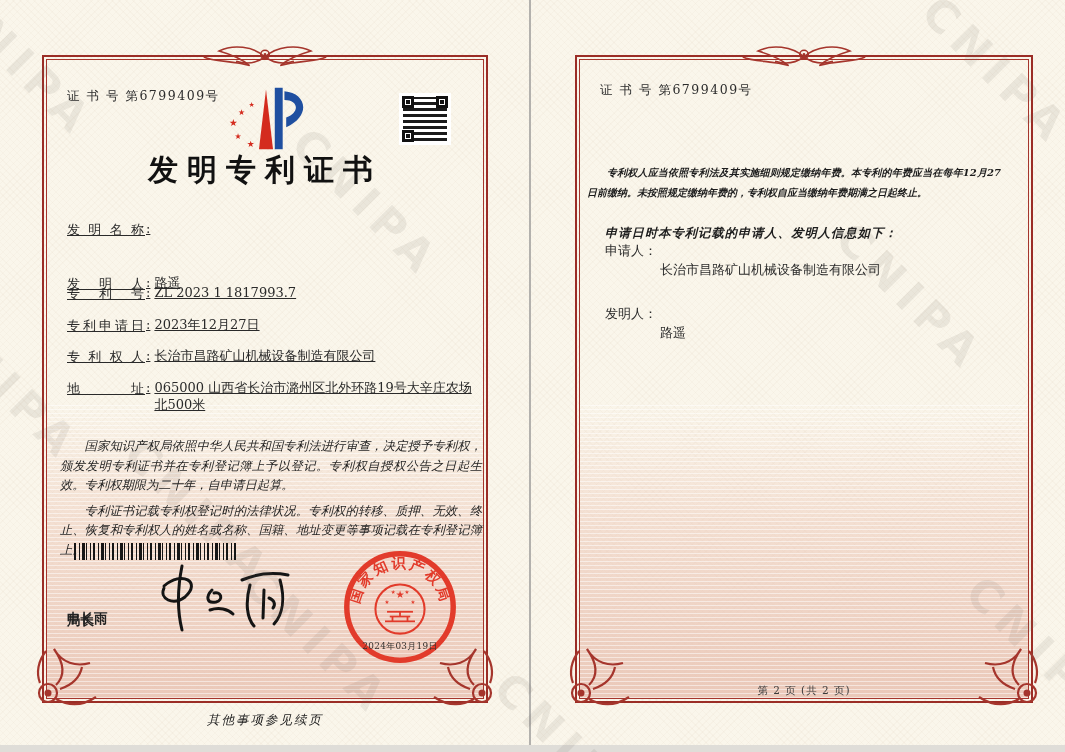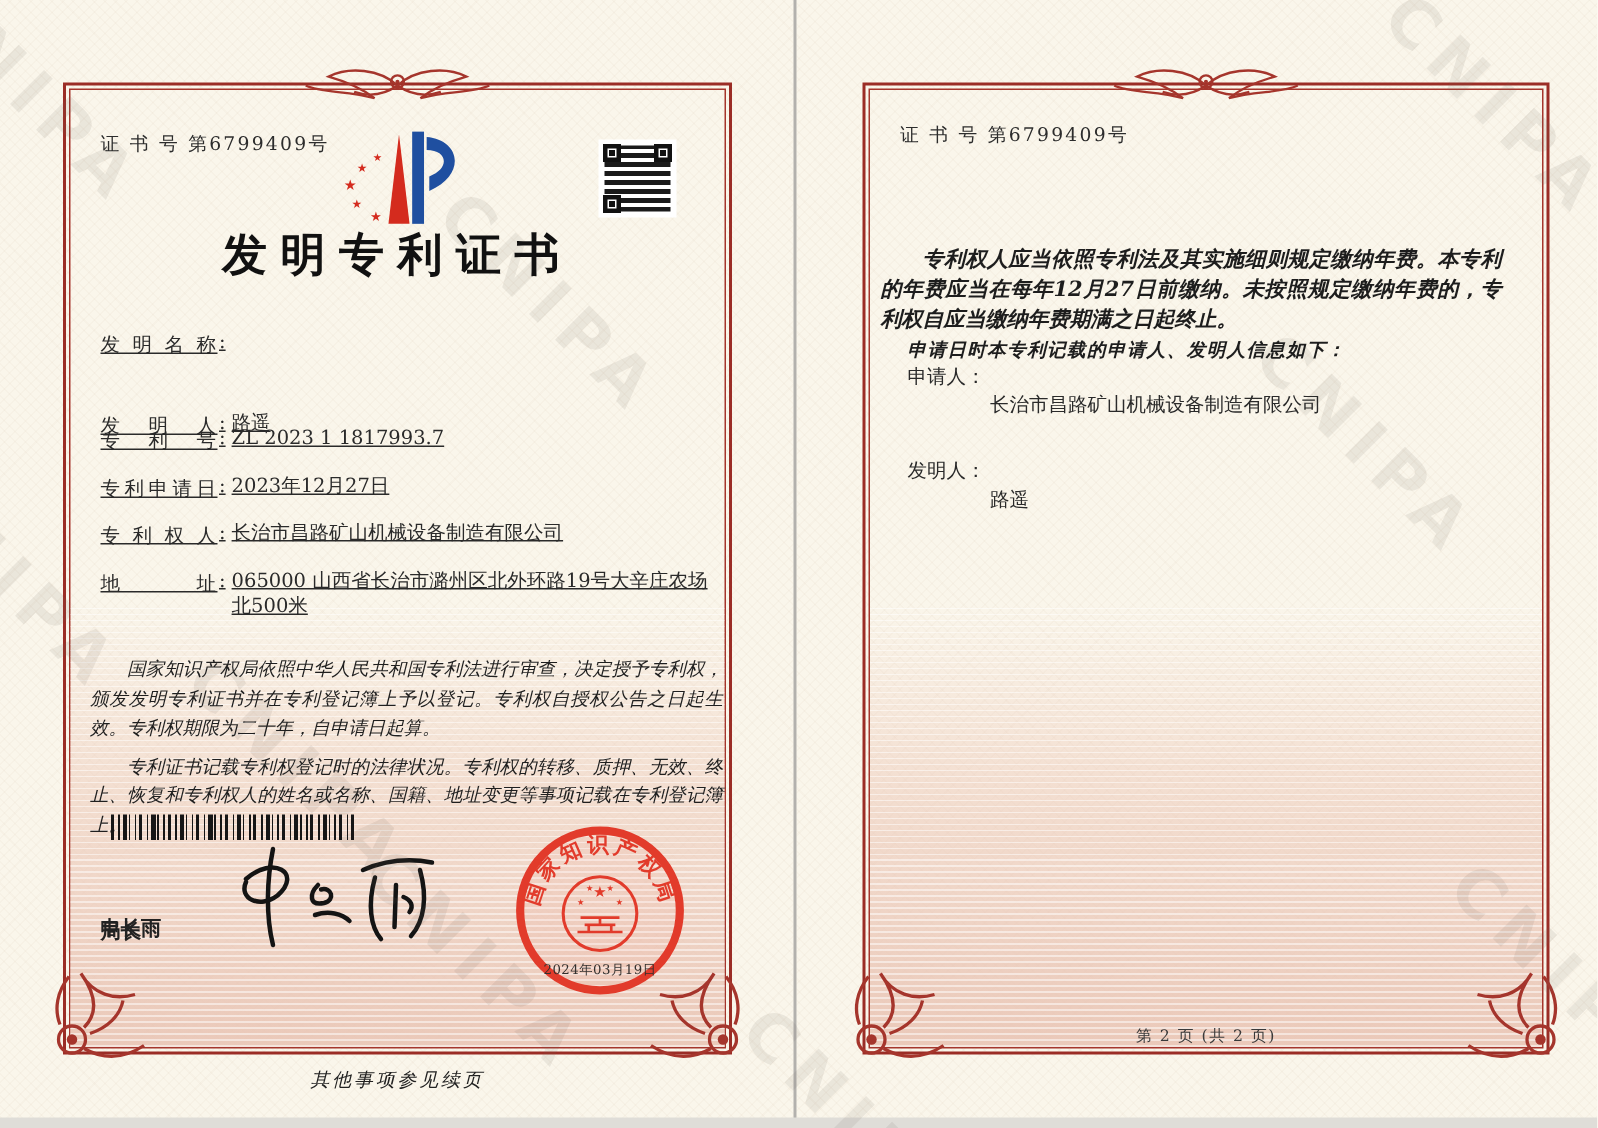--- a/index.html
+++ b/index.html
@@ -52,21 +52,21 @@
   .qr{position:absolute;left:399px;top:93px;width:52px;height:52px;background:#fff;z-index:4;padding:2px;box-sizing:border-box;}
   .qr .mod{position:absolute;inset:4px;
       background:
        repeating-linear-gradient(0deg,#1a1a1a 0 3px,transparent 3px 6px),
        repeating-linear-gradient(90deg,rgba(255,255,255,.85) 0 2px,transparent 2px 5px);}
   .qr .f{position:absolute;width:12px;height:12px;border:3px solid #111;background:#fff;box-sizing:border-box;}
   .qr .f::after{content:"";position:absolute;inset:1px;background:#111;}
   .qr .f1{left:3px;top:3px;} .qr .f2{right:3px;top:3px;} .qr .f3{left:3px;bottom:3px;}
   
   .p2-para{position:absolute;left:56px;top:163px;width:414px;z-index:4;font-style:italic;font-weight:600;
-      font-size:14px;line-height:20px;color:#1d1d1d;text-align:justify;text-indent:2em;}
+      font-size:10px;line-height:20px;color:#1d1d1d;text-align:justify;text-indent:2em;}
   .p2-head{position:absolute;left:74px;top:225px;font-style:italic;font-weight:600;font-size:12.3px;color:#1d1d1d;z-index:4;letter-spacing:1px;}
   .p2-lab{position:absolute;left:74px;font-size:13px;color:#2a2a2a;z-index:4;}
   .p2-valtxt{position:absolute;left:129px;font-size:13px;color:#2a2a2a;z-index:4;}
   svg{display:block;}
 </style>
 </head>
 <body>
 
 <div class="stage">
 

